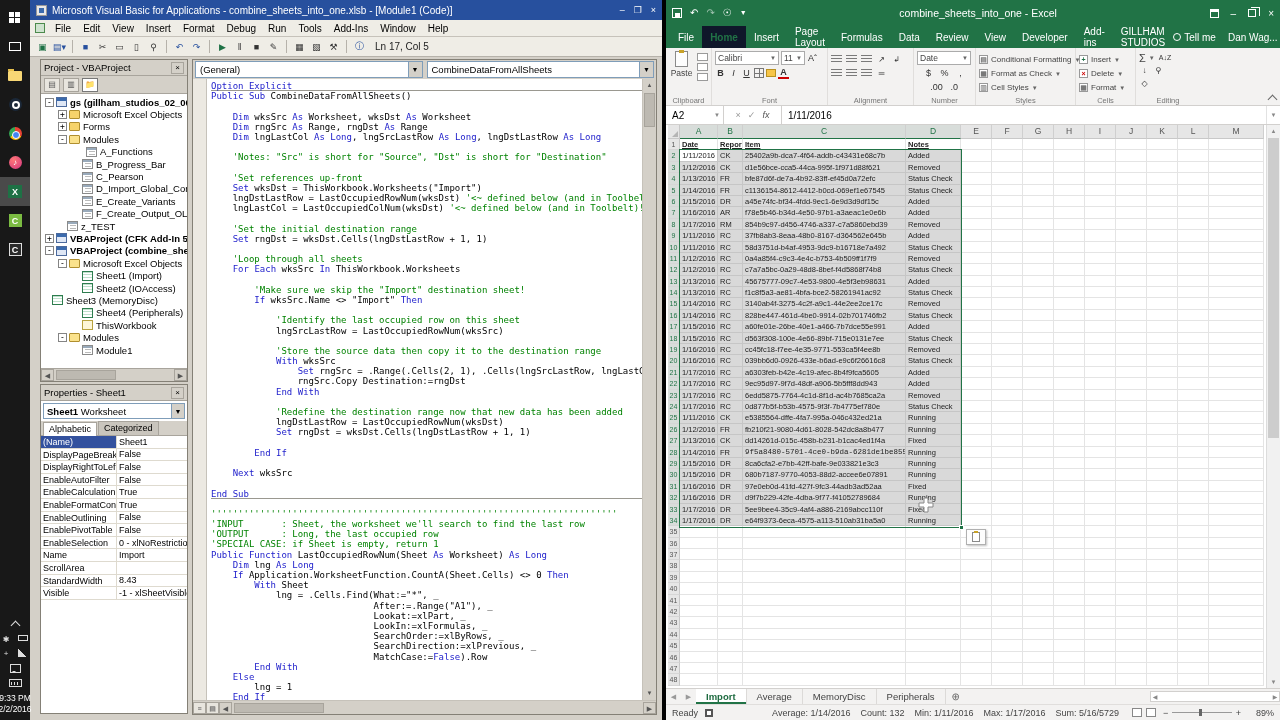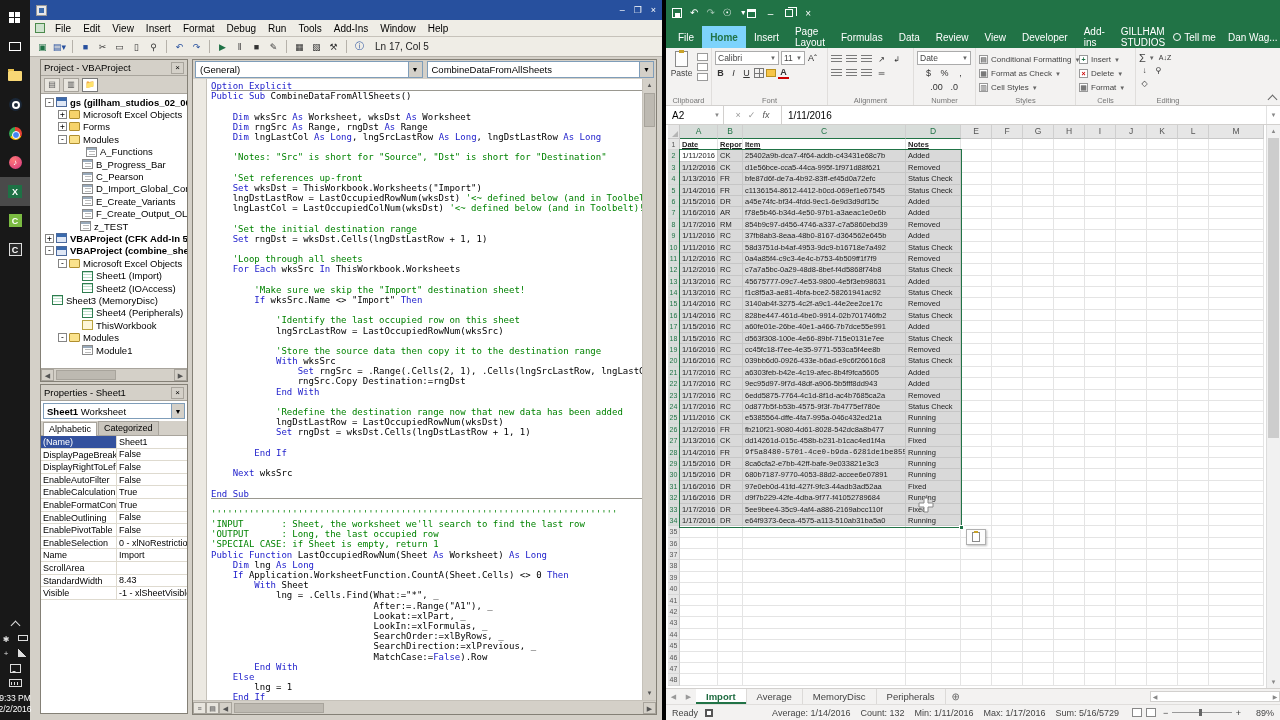--- a/index.html
+++ b/index.html
@@ -109,21 +109,21 @@
 .qat span{font-size:10px;line-height:10px}
 .ic-save{width:10px;height:10px;border:1px solid #fff;position:relative}
 .ic-save:after{content:"";position:absolute;left:2px;bottom:0;width:5px;height:4px;background:#fff}
 .xl-title .title-text{flex:1;text-align:center;white-space:nowrap;overflow:hidden}
 .xl-ctrls{display:flex;gap:12px;align-items:center;font-size:10px}
 .ic-restore{width:8px;height:8px;border:1px solid #fff;position:relative}
 .ic-restore:before{content:"";position:absolute;top:-3px;left:2px;width:8px;height:8px;border:1px solid #fff;border-bottom:none;border-left:none}
 .ic-ribopt{width:9px;height:9px;border:1px solid #fff;background:linear-gradient(#fff 0 2px,transparent 2px)}
 .xl-tabs{height:22px;background:#217346;display:flex;align-items:stretch;padding-left:4px;color:#fff;font-size:10px}
 .xl-tab{padding:0 8px;display:flex;align-items:center}
-.xl-tab.active{background:#7dd3fc;color:#217346;font-weight:bold}
+.xl-tab.active{background:#0f172a;color:#217346;font-weight:bold}
 .xl-tabs .right{margin-left:auto;display:flex;align-items:center;gap:12px;padding-right:8px;white-space:nowrap}
 .bulb{display:inline-block;width:8px;height:8px;border:1px solid #fff;border-radius:50%;margin-right:3px}
 .ribbon{height:58px;background:#f3f2f1;border-bottom:1px solid #d2d0ce;display:flex;font-size:8.5px;color:#444;position:relative}
 .rgroup{position:relative;border-right:1px solid #e0dedc;height:100%;padding:3px 3px 11px;flex:none}
 .glabel{position:absolute;bottom:0;left:0;right:0;text-align:center;font-size:7.5px;color:#777}
 .paste-big{display:flex;flex-direction:column;align-items:center;width:26px}
 .ic-clip{width:13px;height:16px;border:1px solid #8a8a8a;background:#fdfdfd;position:relative;margin-bottom:1px}
 .ic-clip:before{content:"";position:absolute;top:-2px;left:3px;width:5px;height:3px;background:#c9a227}
 .minicol{display:flex;flex-direction:column;gap:2px;margin-left:3px;padding-top:2px}
 .mini{width:11px;height:8px;border:1px solid #9a9a9a;background:#fff}
@@ -241,20 +241,21 @@
     <div class="clock">
       <div>9:33 PM</div>
       <div>2/2/2016</div>
     </div>
   </div>
 </div>
 
 <div class="vba">
   <div class="vba-title">
     <span class="vba-appicon"></span>
+    <span class="ttl">Microsoft Visual Basic for Applications - combine_sheets_into_one.xlsb - [Module1 (Code)]</span>
     <span class="win-ctrls">
       <span>–</span>
       <span>❐</span>
       <span>×</span>
     </span>
   </div>
   <div class="vba-menubar">
     <span class="mod-ico"></span>
     <span style="display:flex">
         <span class="menu-item">File</span>
@@ -350,21 +351,21 @@
         <div class="tree-row" style="padding-left: 30px;">
           <span class="tspace"></span>
           <span class="ti module"></span>
           <span>E_Create_Variants</span>
         </div>
         <div class="tree-row" style="padding-left: 30px;">
           <span class="tspace"></span>
           <span class="ti module"></span>
           <span>F_Create_Output_OLD</span>
         </div>
-        <div class="tree-row" style="padding-left: 28px;">
+        <div class="tree-row" style="padding-left: 15px;">
           <span class="tspace"></span>
           <span class="ti module"></span>
           <span>z_TEST</span>
         </div>
         <div class="tree-row" style="padding-left: 4px;">
           <span class="toggle">+</span>
           <span class="ti project"></span>
           <b>VBAProject (CFK Add-In 510.xl</b>
         </div>
         <div class="tree-row" style="padding-left: 4px;">
@@ -522,20 +523,21 @@
 
 <div class="excel">
   <div class="xl-title">
     <span class="qat">
       <span class="ic-save"></span>
       <span>↶</span>
       <span style="opacity:.55">↷</span>
       <span>☉</span>
       <span style="font-size:7px">▼</span>
     </span>
+    <span class="title-text">combine_sheets_into_one - Excel</span>
     <span class="xl-ctrls">
       <span class="ic-ribopt"></span>
       <span>–</span>
       <span class="ic-restore"></span>
       <span>×</span>
     </span>
   </div>
 
   <div class="xl-tabs">
     <span style="display:flex">

